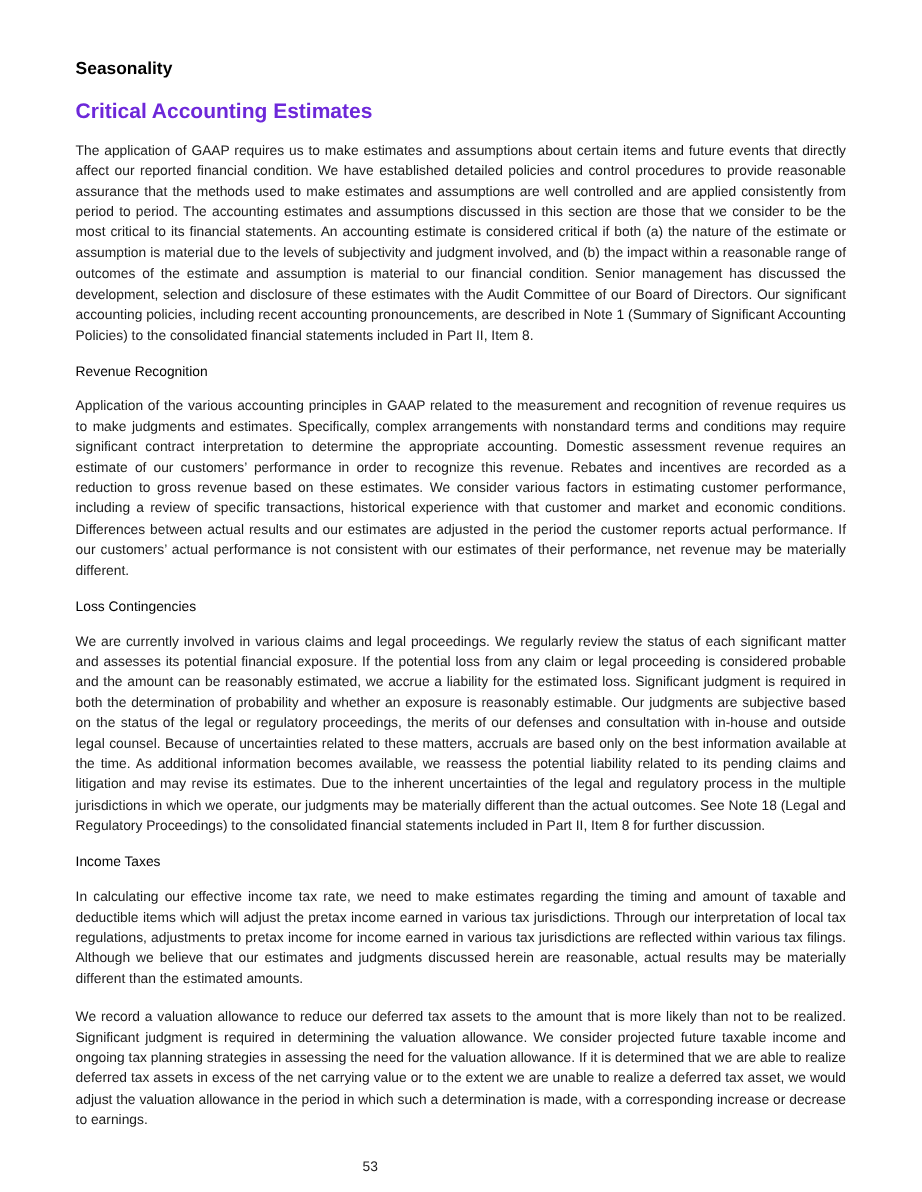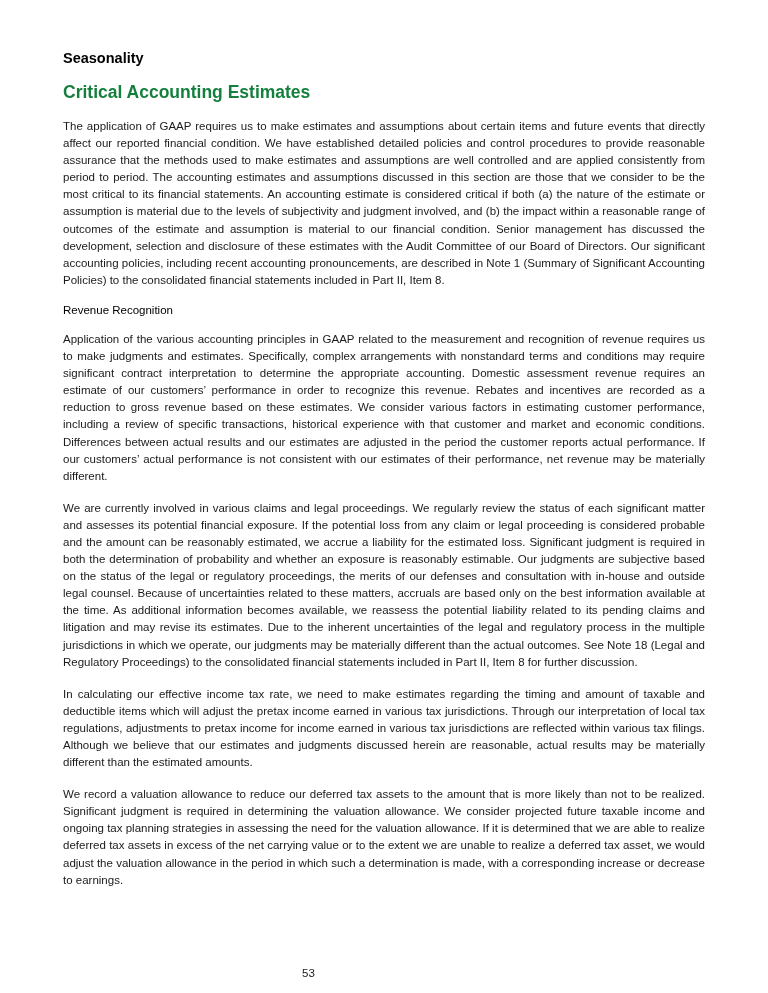--- a/index.html
+++ b/index.html
@@ -24,21 +24,21 @@
     font-size: 11.5px;
     line-height: 17.1px;
     text-align: justify;
     margin: 0 0 15px 0;
     color: #1a1a1a;
   }
   h2.major-heading {
     font-size: 17.5px;
     font-weight: bold;
     margin: 16px 0 15px 0;
-    color: #15803d;
+    color: #6d28d9;
   }
   h3.section-heading {
     font-size: 14.5px;
     font-weight: bold;
     margin: 0 0 15px 0;
     color: #000000;
   }
   h4.sub-heading {
     font-size: 11.5px;
     font-weight: normal;
@@ -65,23 +65,25 @@
 
 
     <h2 class="major-heading">Critical Accounting Estimates</h2>
 
     <p class="body-text">The application of GAAP requires us to make estimates and assumptions about certain items and future events that directly affect our reported financial condition.  We have established detailed policies and control procedures to provide reasonable assurance that the methods used to make estimates and assumptions are well controlled and are applied consistently from period to period.  The accounting estimates and assumptions discussed in this section are those that we consider to be the most critical to its financial statements.  An accounting estimate is considered critical if both (a) the nature of the estimate or assumption is material due to the levels of subjectivity and judgment involved, and (b) the impact within a reasonable range of outcomes of the estimate and assumption is material to our financial condition.  Senior management has discussed the development, selection and disclosure of these estimates with the Audit Committee of our Board of Directors.  Our significant accounting policies, including recent accounting pronouncements, are described in Note 1 (Summary of Significant Accounting Policies) to the consolidated financial statements included in Part II, Item 8.</p>
 
     <h4 class="sub-heading">Revenue Recognition</h4>
 
     <p class="body-text">Application of the various accounting principles in GAAP related to the measurement and recognition of revenue requires us to make judgments and estimates.  Specifically, complex arrangements with nonstandard terms and conditions may require significant contract interpretation to determine the appropriate accounting.  Domestic assessment revenue requires an estimate of our customers’ performance in order to recognize this revenue.  Rebates and incentives are recorded as a reduction to gross revenue based on these estimates.  We consider various factors in estimating customer performance, including a review of specific transactions, historical experience with that customer and market and economic conditions.  Differences between actual results and our estimates are adjusted in the period the customer reports actual performance.  If our customers’ actual performance is not consistent with our estimates of their performance, net revenue may be materially different.</p>
 
+    <h4 class="sub-heading">Loss Contingencies</h4>
 
     <p class="body-text">We are currently involved in various claims and legal proceedings.  We regularly review the status of each significant matter and assesses its potential financial exposure.  If the potential loss from any claim or legal proceeding is considered probable and the amount can be reasonably estimated, we accrue a liability for the estimated loss.  Significant judgment is required in both the determination of probability and whether an exposure is reasonably estimable.  Our judgments are subjective based on the status of the legal or regulatory proceedings, the merits of our defenses and consultation with in-house and outside legal counsel.  Because of uncertainties related to these matters, accruals are based only on the best information available at the time.  As additional information becomes available, we reassess the potential liability related to its pending claims and litigation and may revise its estimates.  Due to the inherent uncertainties of the legal and regulatory process in the multiple jurisdictions in which we operate, our judgments may be materially different than the actual outcomes.  See Note 18 (Legal and Regulatory Proceedings) to the consolidated financial statements included in Part II, Item 8 for further discussion.</p>
 
+    <h4 class="sub-heading">Income Taxes</h4>
 
     <p class="body-text">In calculating our effective income tax rate, we need to make estimates regarding the timing and amount of taxable and deductible items which will adjust the pretax income earned in various tax jurisdictions.  Through our interpretation of local tax regulations, adjustments to pretax income for income earned in various tax jurisdictions are reflected within various tax filings.  Although we believe that our estimates and judgments discussed herein are reasonable, actual results may be materially different than the estimated amounts.</p>
 
     <p class="body-text">We record a valuation allowance to reduce our deferred tax assets to the amount that is more likely than not to be realized.  Significant judgment is required in determining the valuation allowance.  We consider projected future taxable income and ongoing tax planning strategies in assessing the need for the valuation allowance.  If it is determined that we are able to realize deferred tax assets in excess of the net carrying value or to the extent we are unable to realize a deferred tax asset, we would adjust the valuation allowance in the period in which such a determination is made, with a corresponding increase or decrease to earnings.</p>
 
   </div>
 
   <div class="page-number">53</div>
 </div>
 

